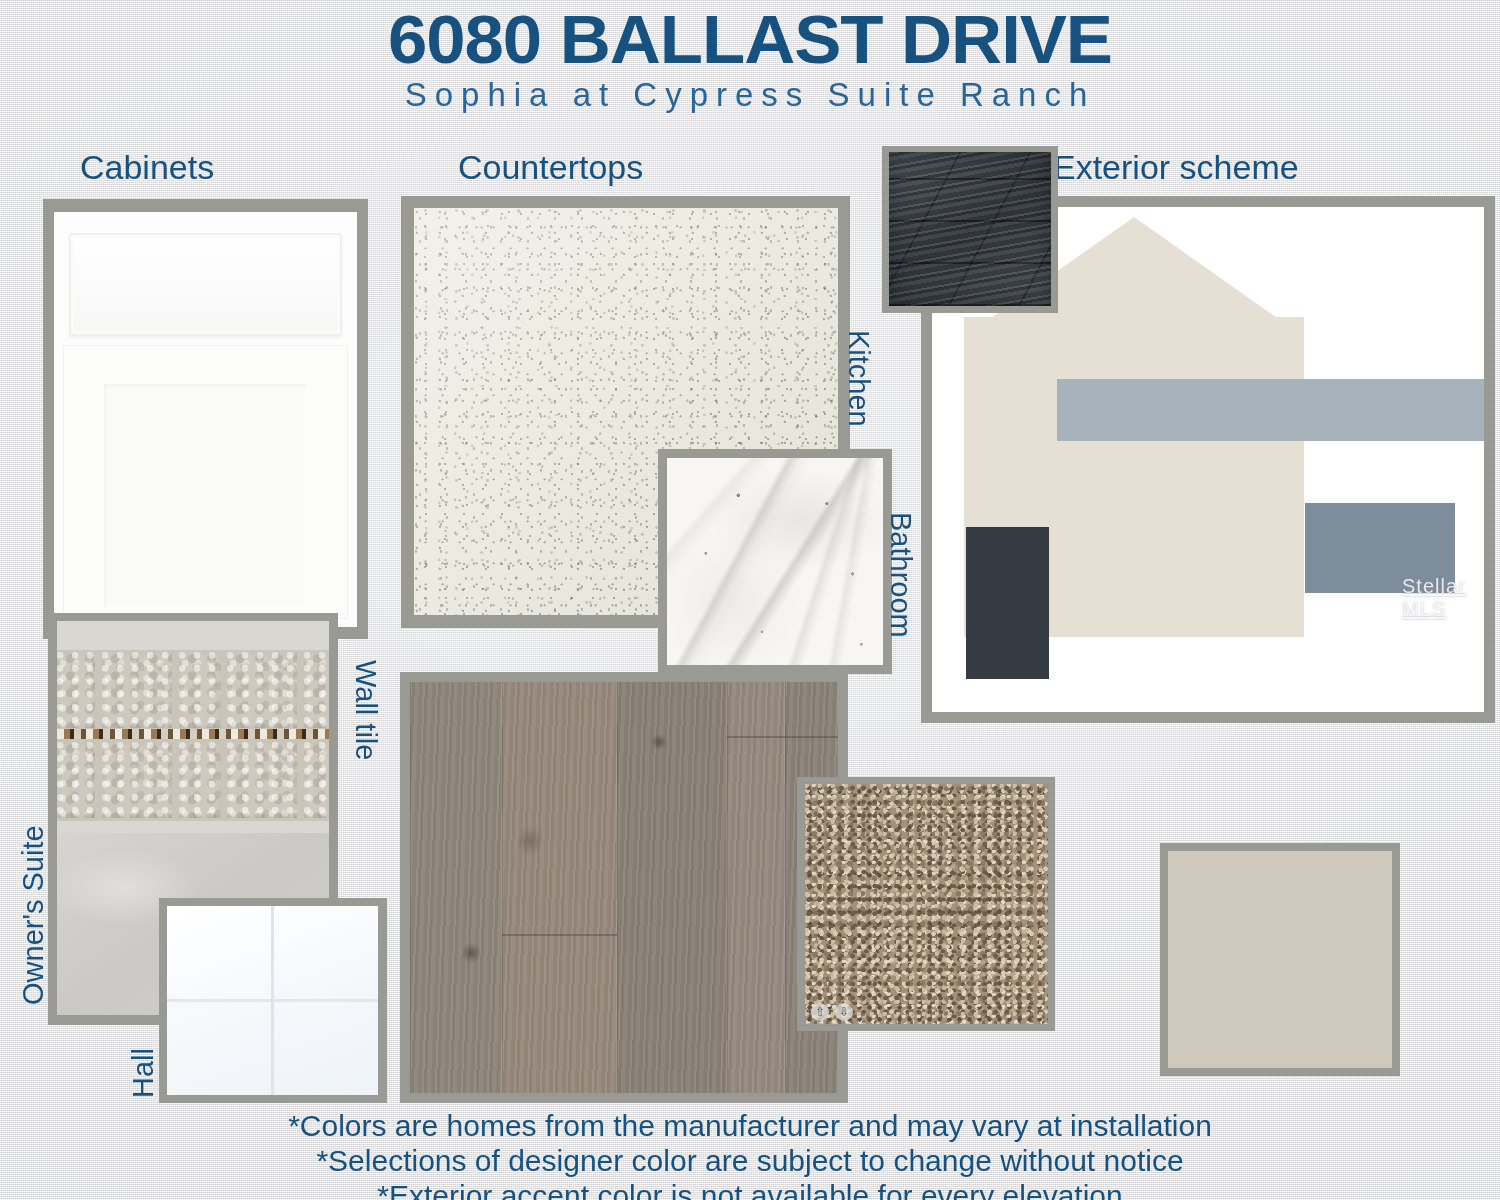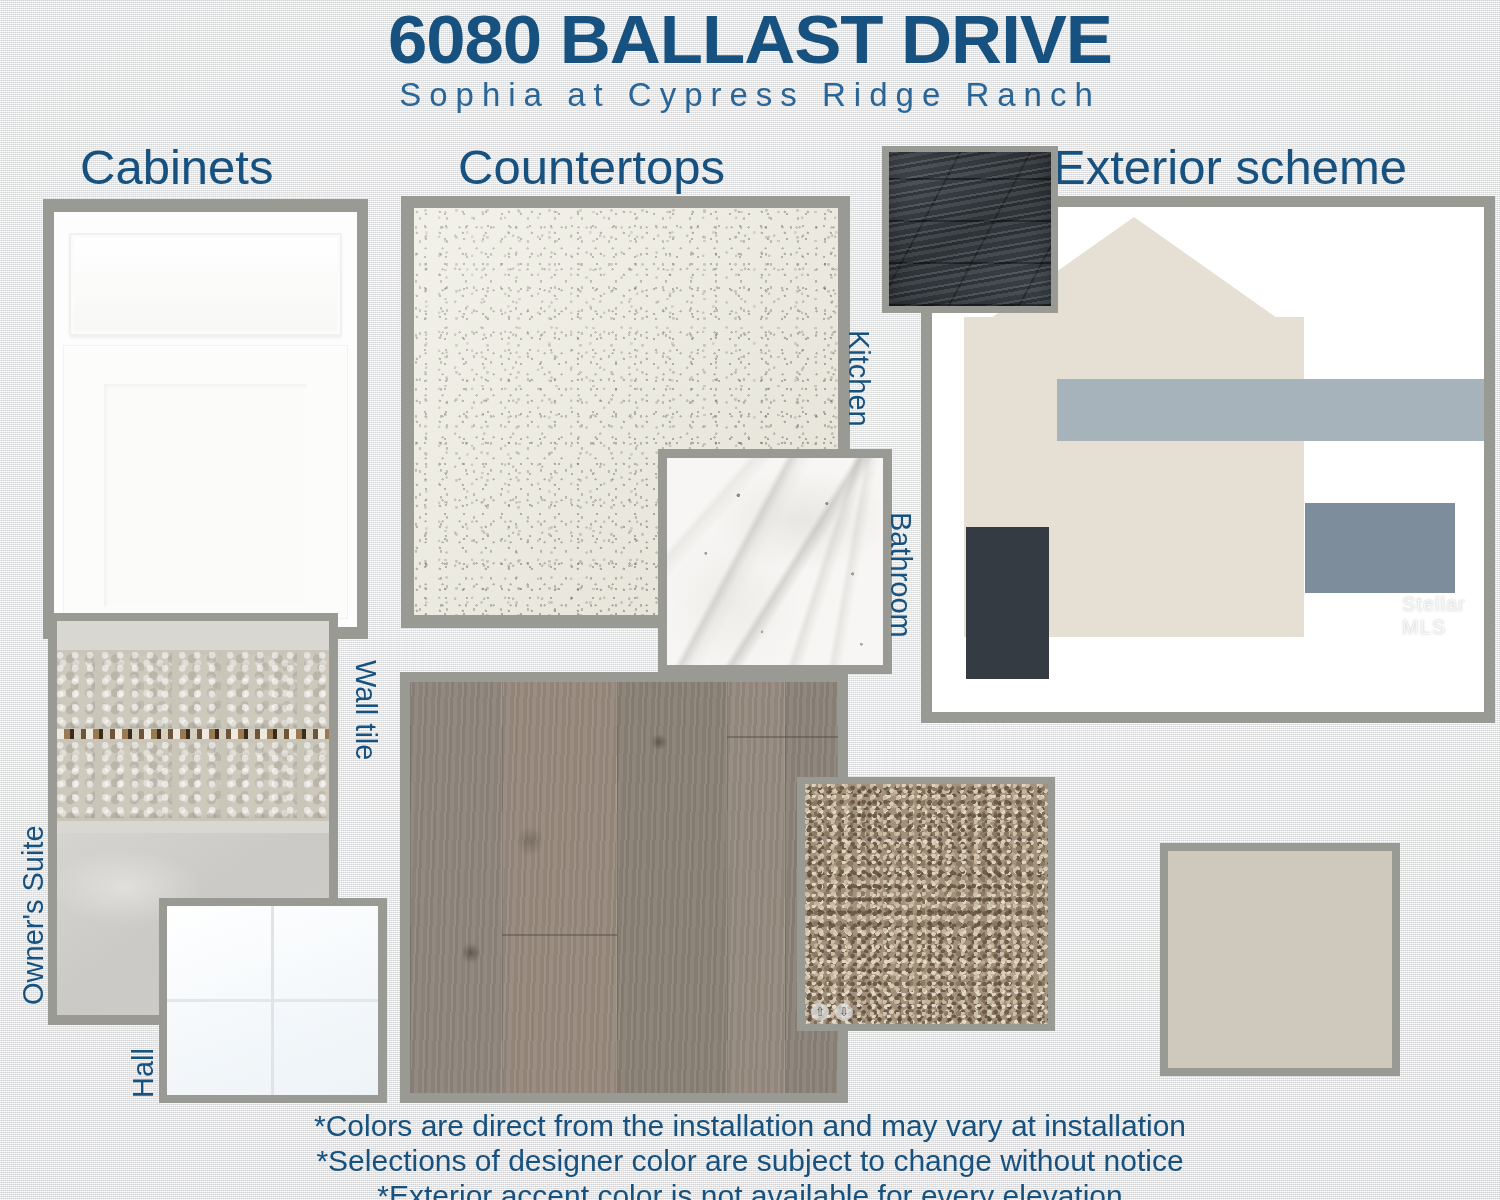--- a/index.html
+++ b/index.html
@@ -22,21 +22,21 @@
     color:#17517f;font-weight:bold;letter-spacing:-1px;
     font-size:68px;line-height:70px;top:4px;
     transform:scaleX(1.04);
   }
   .sub{
     position:absolute;left:0;width:1500px;text-align:center;
     color:#2a6597;font-size:33px;line-height:34px;top:78px;
     letter-spacing:8px;
   }
   .hd{
-    position:absolute;color:#17517f;font-size:49px;line-height:50px;
+    position:absolute;color:#17517f;font-size:34px;line-height:50px;
     white-space:nowrap;
   }
   .vlbl{
     position:absolute;color:#17517f;font-size:29px;line-height:30px;
     white-space:nowrap;transform-origin:0 0;
   }
   .rot-down{transform:rotate(90deg);}   
   .rot-up{transform:rotate(-90deg);}    
   .foot{
     position:absolute;left:0;width:1500px;text-align:center;
@@ -240,21 +240,21 @@
     text-shadow:0 0 2px rgba(120,125,130,.55);
     font-family:"Liberation Sans", sans-serif;
   }
 </style>
 </head>
 <body>
 
 <div id="board">
 
   <div class="ttl">6080 BALLAST DRIVE</div>
-  <div class="sub">Sophia at Cypress Ridge Ranch</div>
+  <div class="sub">Sophia at Cypress Suite Ranch</div>
 
   <div class="hd" style="left:80px;  top:142px;">Cabinets</div>
   <div class="hd" style="left:1053px;top:142px;">Exterior scheme</div>
   <div class="hd" style="left:458px; top:142px;">Countertops</div>
 
   <div class="fr" style="left:43px;top:199px;width:325px;height:440px;"></div>
   <div class="sw cab" style="left:54px;top:212px;width:303px;height:415px;">
     <div class="cab-drawer"></div>
     <div class="cab-door"></div>
   </div>
@@ -275,21 +275,21 @@
     <svg width="552" height="240" style="position:absolute;left:0;top:0;">
       <polygon points="202,10 372,130 372,150 32,150 32,130" fill="#e6e0d4"></polygon>
     </svg>
 
     <div class="trim-band" style="left:125px;top:172px;width:427px;height:62px;"></div>
 
     <div class="accent-sw" style="left:373px;top:296px;width:150px;height:90px;"></div>
 
     <div class="door-sw" style="left:34px;top:320px;width:83px;height:152px;"></div>
 
-    <div class="wm" style="left:470px;top:386px;">Stellar MLS</div>
+    <div class="wm" style="left:470px;top:368px;text-decoration:underline;">Stellar MLS</div>
   </div>
 
   <div class="fr" style="left:882px;top:146px;width:176px;height:167px;"></div>
   <div class="sw shingle" style="left:889px;top:152px;width:162px;height:154px;"></div>
 
   <div class="fr" style="left:48px;top:613px;width:290px;height:412px;"></div>
 
   <div class="sw mosaic" style="left:57px;top:621px;width:272px;height:212px;overflow:hidden;">
     <div class="top-bar" style="top:0;height:29px;"></div>
     <div class="tile" style="left:0;top:31px;width:38px;height:76px;"></div>
@@ -331,17 +331,17 @@
 
   <div class="fr" style="left:797px;top:777px;width:258px;height:254px;"></div>
   <div class="sw carpet" style="left:805px;top:784px;width:243px;height:240px;overflow:hidden;">
     <div class="arrow" style="left:6px;">⇧</div>
     <div class="arrow" style="left:30px;">⇩</div>
   </div>
 
   <div class="fr" style="left:1160px;top:843px;width:240px;height:233px;"></div>
   <div class="sw paint-sw" style="left:1168px;top:851px;width:224px;height:217px;"></div>
 
-  <div class="foot" style="top:1108px;">*Colors are direct from the installation and may vary at installation</div>
+  <div class="foot" style="top:1108px;">*Colors are homes from the manufacturer and may vary at installation</div>
   <div class="foot" style="top:1143px;">*Selections of designer color are subject to change without notice</div>
   <div class="foot" style="top:1178px;">*Exterior accent color is not available for every elevation</div>
 
 </div>
 
 </body></html>

